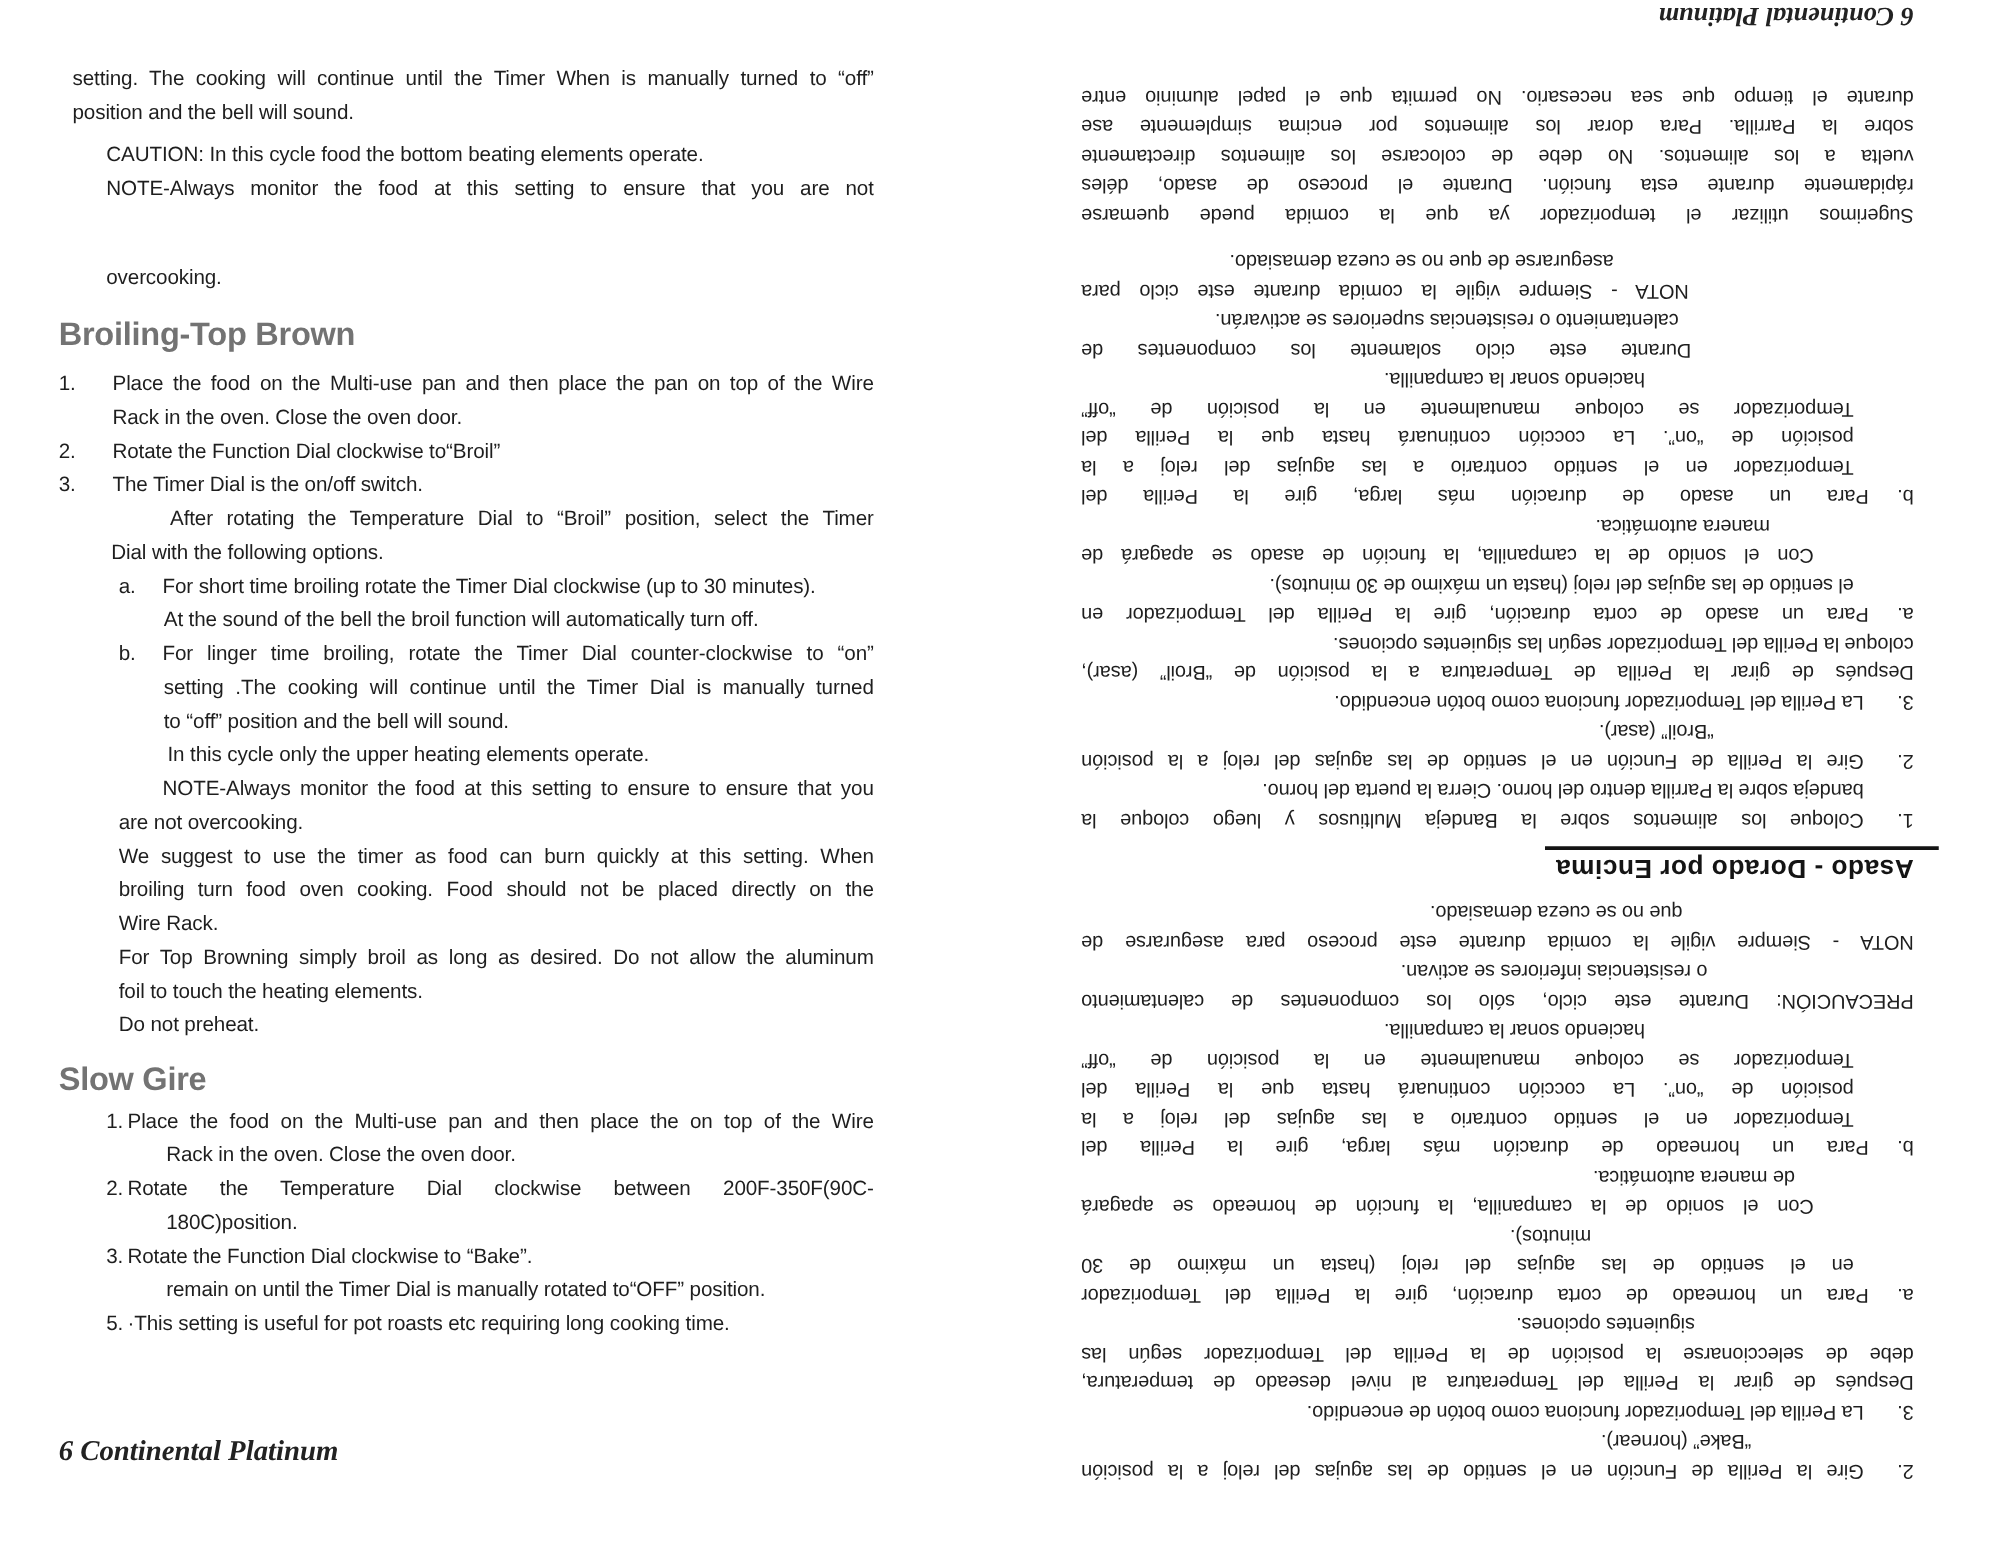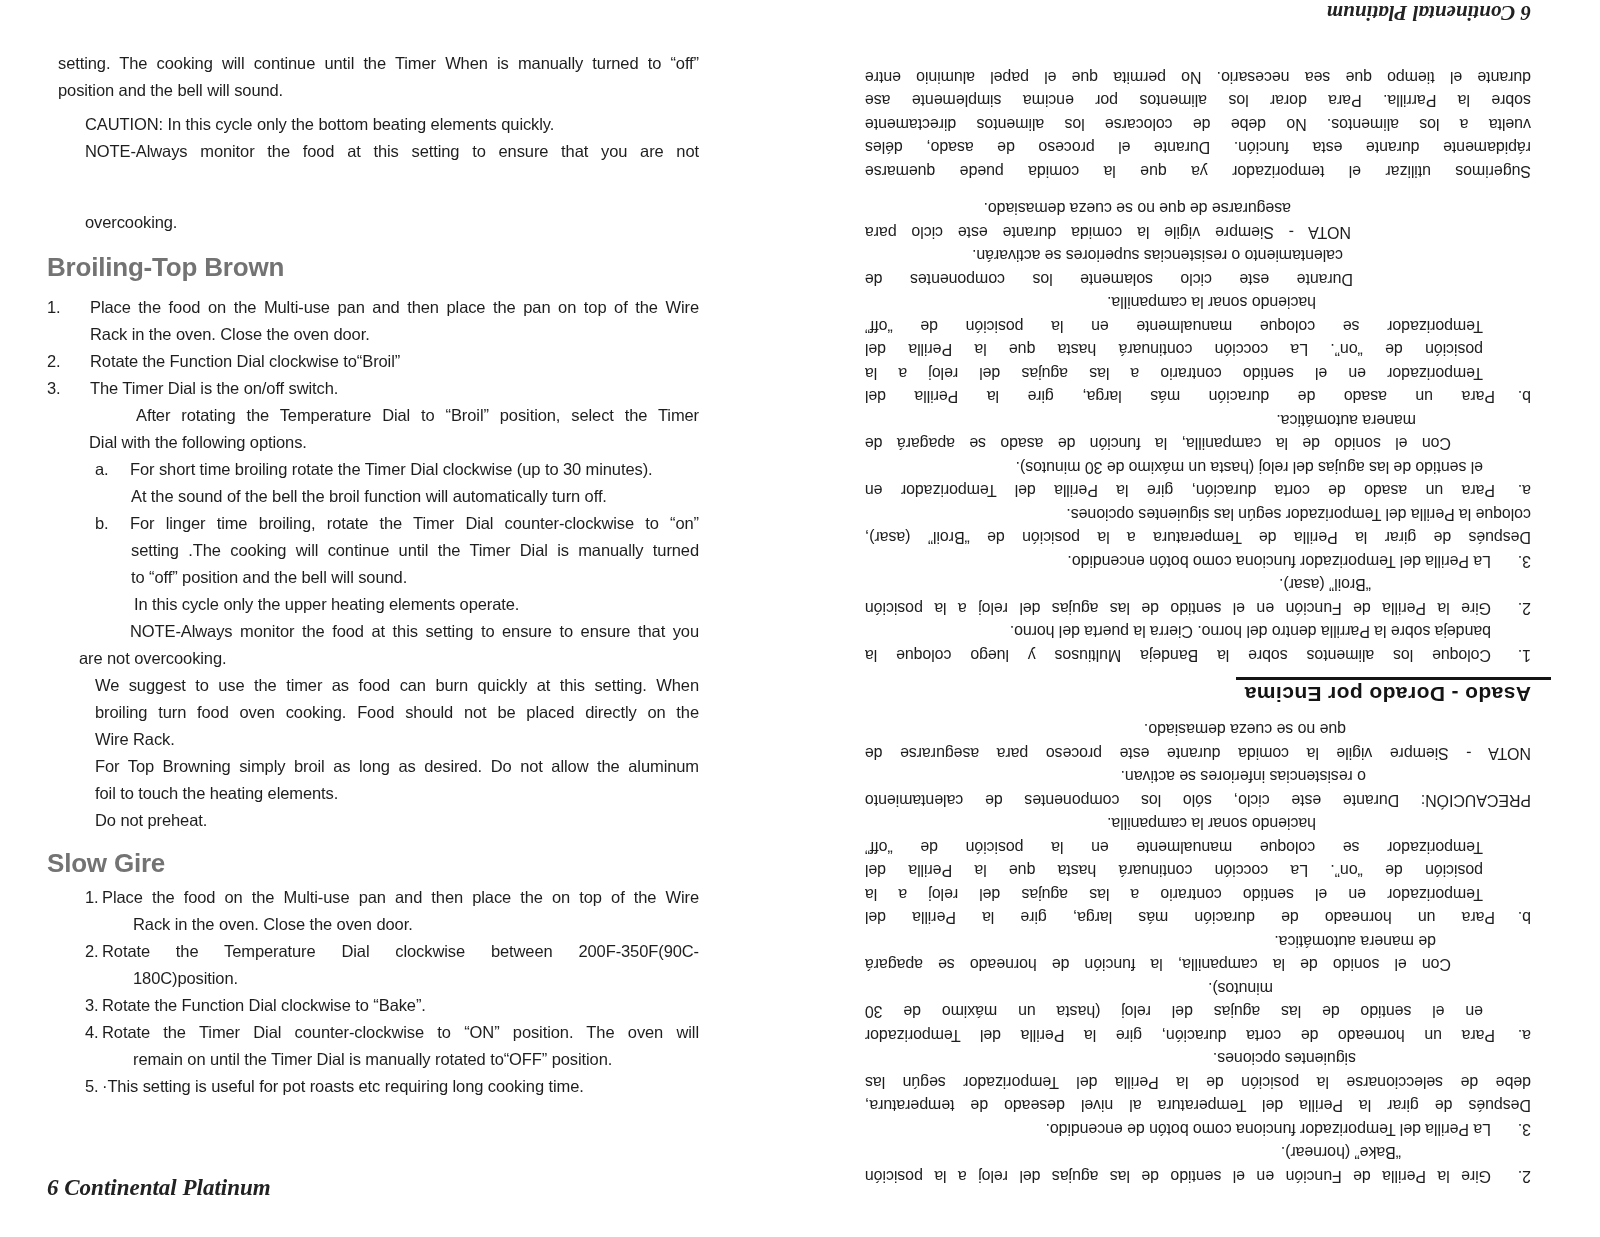--- a/index.html
+++ b/index.html
@@ -31,55 +31,54 @@
   .footer-es{margin-top:40px;font-family:"Liberation Serif", serif;
              font-style:italic;font-weight:bold;font-size:21px;color:#222;}
 </style>
 </head>
 <body>
 
 <div class="page-en">
   <div>
       <div class="ln j" style="margin-left: 11px;"><span>setting. The cooking will continue until the Timer When is manually turned to “off”</span></div>
       <div class="ln" style="margin-left: 11px;"><span>position and the bell will sound.</span></div>
-      <div class="ln" style="margin-left: 38px; margin-top: 7px;"><span>CAUTION: In this cycle only the bottom beating elements quickly.</span></div>
+      <div class="ln" style="margin-left: 38px; margin-top: 7px;"><span>CAUTION: In this cycle food the bottom beating elements operate.</span></div>
       <div class="ln j" style="margin-left: 38px;"><span>NOTE-Always monitor the food at this setting to ensure that you are not</span></div>
       <div class="ln" style="margin-left: 38px; margin-top: 44px;"><span>overcooking.</span></div>
     </div>
   <div class="h-en h-broil">Broiling-Top Brown</div>
   <div>
       <div class="ln j"><span class="mk" style="width: 43px;">1.</span><span>Place the food on the Multi-use pan and then place the pan on top of the Wire</span></div>
       <div class="ln" style="margin-left: 43px;"><span>Rack in the oven. Close the oven door.</span></div>
       <div class="ln"><span class="mk" style="width: 43px;">2.</span><span>Rotate the Function Dial clockwise to“Broil”</span></div>
       <div class="ln"><span class="mk" style="width: 43px;">3.</span><span>The Timer Dial is the on/off switch.</span></div>
       <div class="ln j" style="margin-left: 89px;"><span>After rotating the Temperature Dial to “Broil” position, select the Timer</span></div>
       <div class="ln" style="margin-left: 42px;"><span>Dial with the following options.</span></div>
       <div class="ln" style="margin-left: 48px;"><span class="mk" style="width: 35px;">a.</span><span>For short time broiling rotate the Timer Dial clockwise (up to 30 minutes).</span></div>
       <div class="ln" style="margin-left: 84px;"><span>At the sound of the bell the broil function will automatically turn off.</span></div>
       <div class="ln j" style="margin-left: 48px;"><span class="mk" style="width: 35px;">b.</span><span>For linger time broiling, rotate the Timer Dial counter-clockwise to “on”</span></div>
       <div class="ln j" style="margin-left: 84px;"><span>setting .The cooking will continue until the Timer Dial is manually turned</span></div>
       <div class="ln" style="margin-left: 84px;"><span>to “off” position and the bell will sound.</span></div>
       <div class="ln" style="margin-left: 87px;"><span>In this cycle only the upper heating elements operate.</span></div>
       <div class="ln j" style="margin-left: 83px;"><span>NOTE-Always monitor the food at this setting to ensure to ensure that you</span></div>
-      <div class="ln" style="margin-left: 32px;"><span>are not overcooking.</span></div>
+      <div class="ln" style="margin-left: 48px;"><span>are not overcooking.</span></div>
       <div class="ln j" style="margin-left: 48px;"><span>We suggest to use the timer as food can burn quickly at this setting. When</span></div>
       <div class="ln j" style="margin-left: 48px;"><span>broiling turn food oven cooking. Food should not be placed directly on the</span></div>
       <div class="ln" style="margin-left: 48px;"><span>Wire Rack.</span></div>
       <div class="ln j" style="margin-left: 48px;"><span>For Top Browning simply broil as long as desired. Do not allow the aluminum</span></div>
       <div class="ln" style="margin-left: 48px;"><span>foil to touch the heating elements.</span></div>
       <div class="ln" style="margin-left: 48px;"><span>Do not preheat.</span></div>
     </div>
   <div class="h-en h-slow">Slow Gire</div>
   <div>
       <div class="ln j" style="margin-left: 38px;"><span class="mk" style="width: 17px;">1.</span><span>Place the food on the Multi-use pan and then place the on top of the Wire</span></div>
       <div class="ln" style="margin-left: 86px;"><span>Rack in the oven. Close the oven door.</span></div>
       <div class="ln j" style="margin-left: 38px;"><span class="mk" style="width: 17px;">2.</span><span>Rotate the Temperature Dial clockwise between 200F-350F(90C-</span></div>
       <div class="ln" style="margin-left: 86px;"><span>180C)position.</span></div>
       <div class="ln" style="margin-left: 38px;"><span class="mk" style="width: 17px;">3.</span><span>Rotate the Function Dial clockwise to “Bake”.</span></div>
-      <div class="ln j" style="margin-left: 38px;"><span class="mk" style="width: 17px;">4.</span><span>Rotate the Timer Dial counter-clockwise to “ON” position. The oven will</span></div>
       <div class="ln" style="margin-left: 86px;"><span>remain on until the Timer Dial is manually rotated to“OFF” position.</span></div>
       <div class="ln" style="margin-left: 38px;"><span class="mk" style="width: 17px;">5.</span><span>·This setting is useful for pot roasts etc requiring long cooking time.</span></div>
     </div>
   <div class="footer-en">6 Continental Platinum</div>
 </div>
 
 <div class="page-es">
   <div>
       <div class="ln j"><span class="mk" style="width: 40px;">2.</span><span>Gire la Perilla de Función en el sentido de las agujas del reloj a la posición</span></div>
       <div class="ln" style="margin-left: 130px;"><span>“Bake” (hornear).</span></div>

